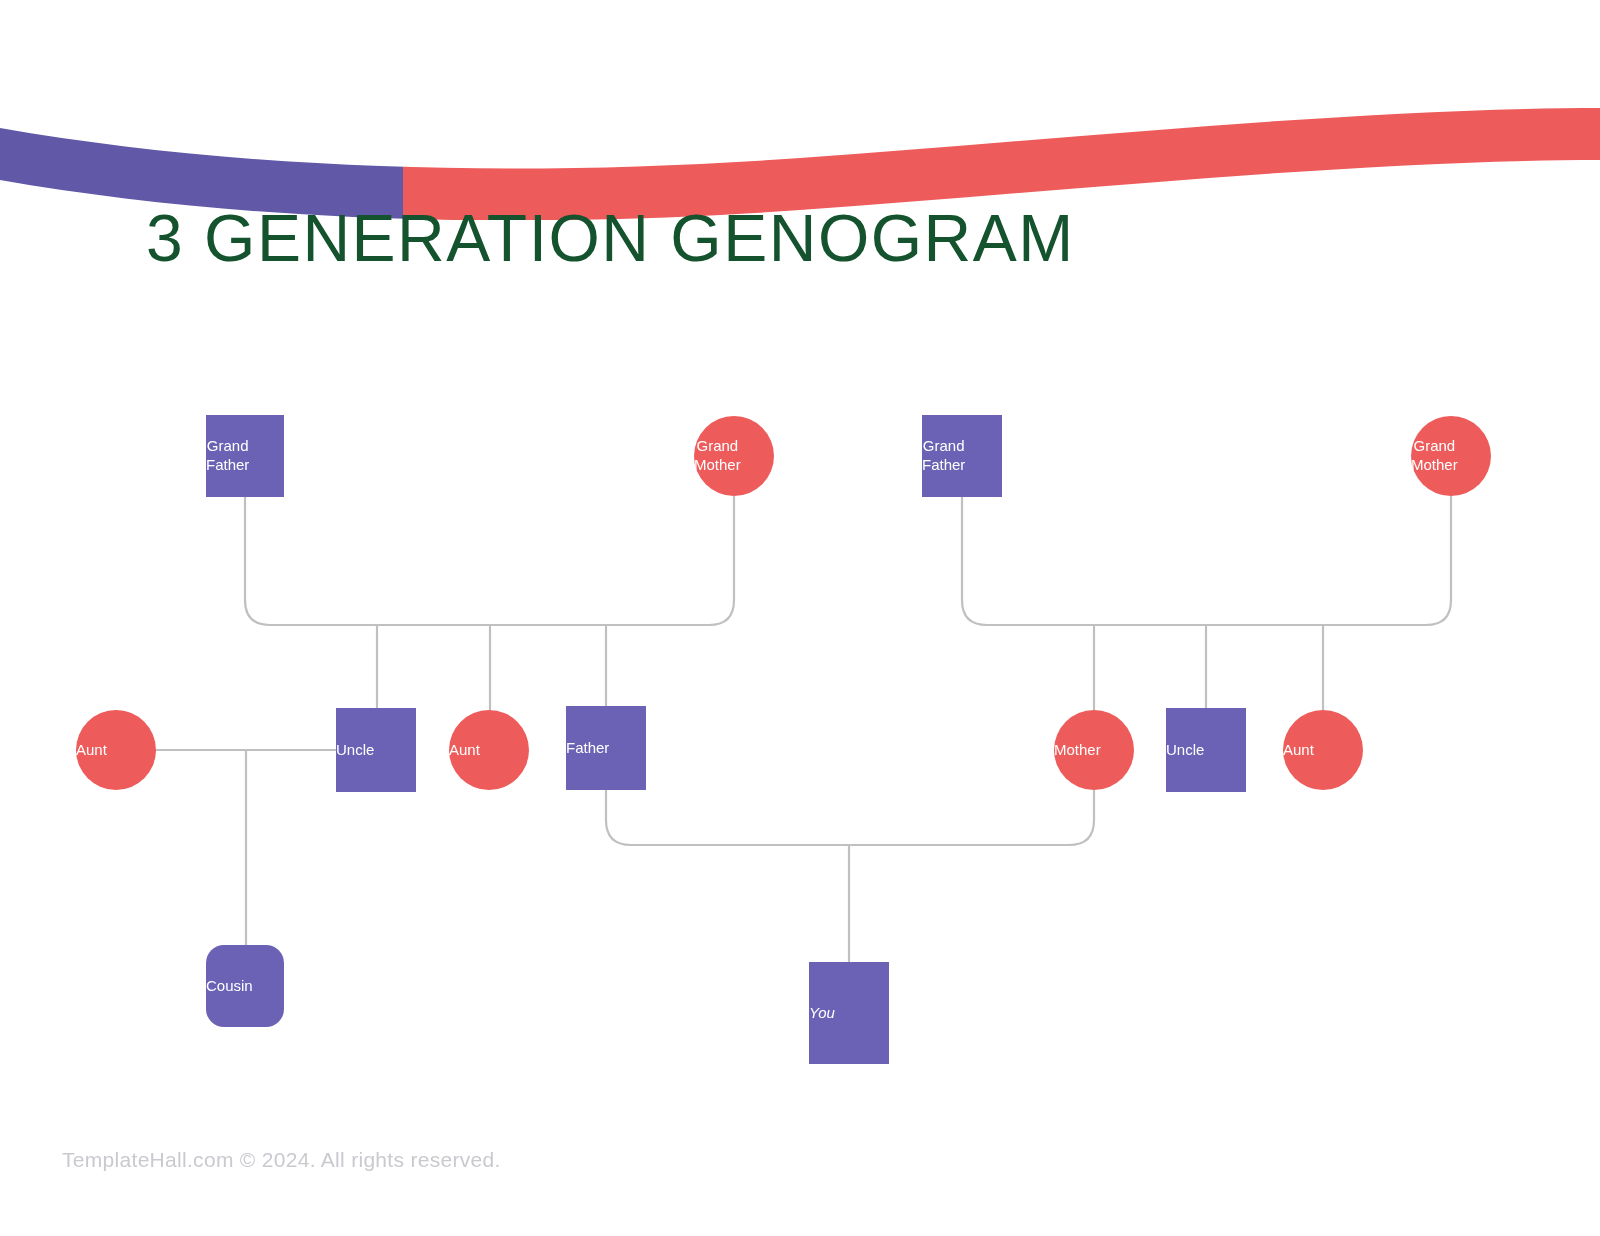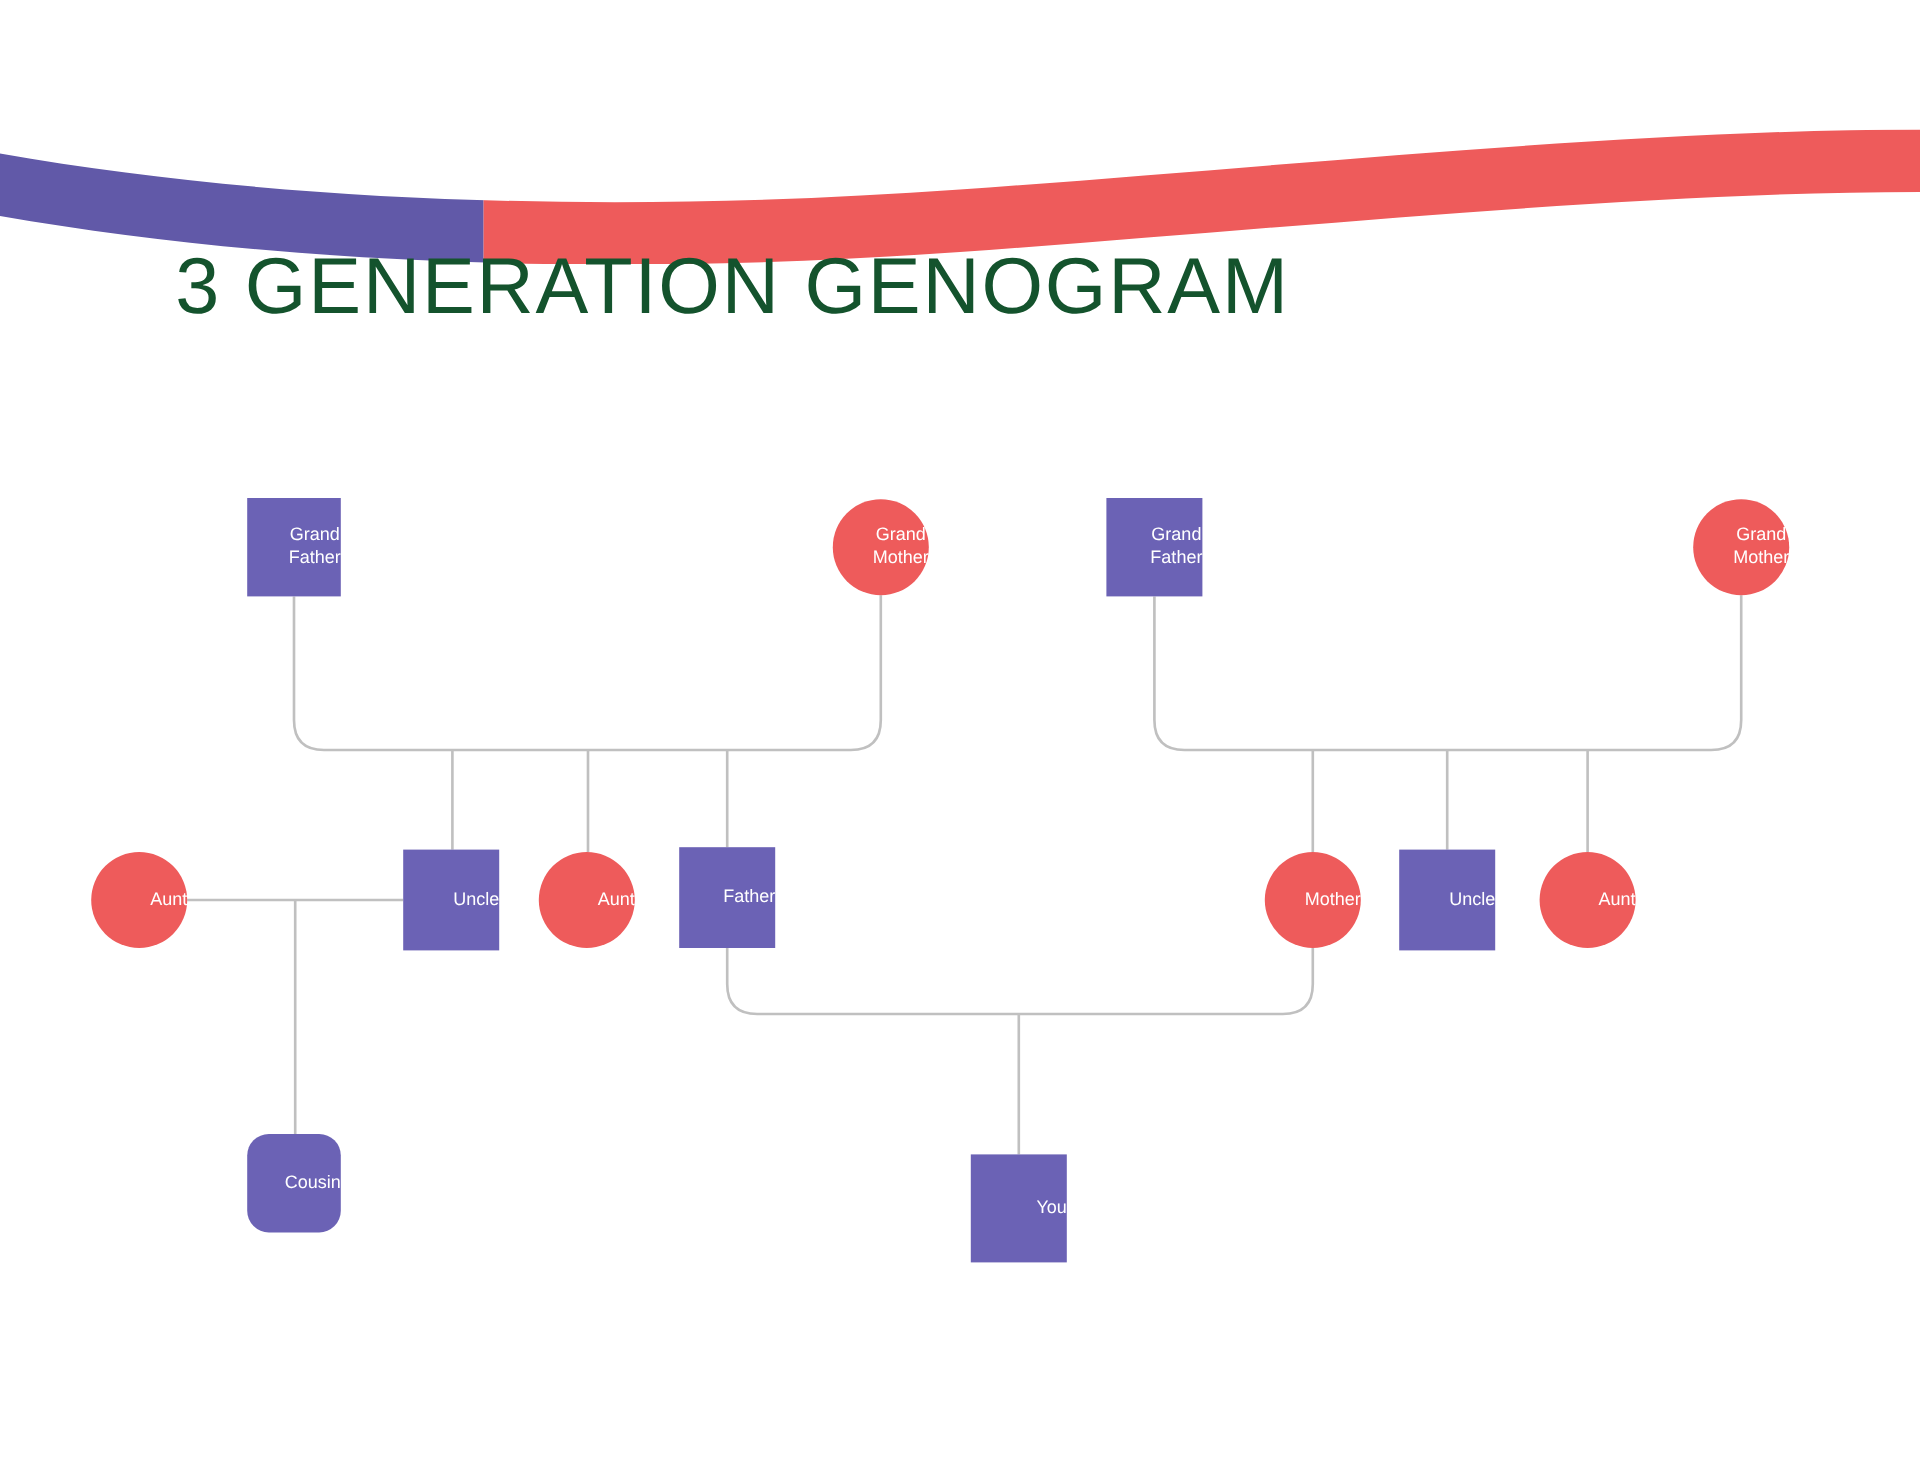--- a/index.html
+++ b/index.html
@@ -55,21 +55,21 @@
     top: 0;
     width: 1600px;
     height: 1236px;
   }
 
   
   .node {
     position: absolute;
     display: flex;
     align-items: center;
-    justify-content: flex-end;
+    justify-content: flex-start;
     text-align: center;
     color: #ffffff;
     font-size: 15px;
     line-height: 1.25;
     box-sizing: border-box;
     user-select: none;
   }
   .node .node-label {
     display: block;
     white-space: pre-line;
@@ -185,20 +185,21 @@
     </div>
 
     <div class="node circle" style="left:1283px; top:710px; width:80px; height:80px;">
       <span class="node-label">Aunt</span>
     </div>
 
     <div class="node square" style="left:206px; top:945px; width:78px; height:82px;border-radius:18px;">
       <span class="node-label">Cousin</span>
     </div>
 
-    <div class="node square" style="left:809px; top:962px; width:80px; height:90px;">
+    <div class="node square" style="left:809px; top:962px; width:80px; height:102px;font-style:italic;">
       <span class="node-label">You</span>
     </div>
 
   </div>
 
+  <div id="footer-note">TemplateHall.com © 2024. All rights reserved.</div>
 
 </div>
 
 </body></html>

